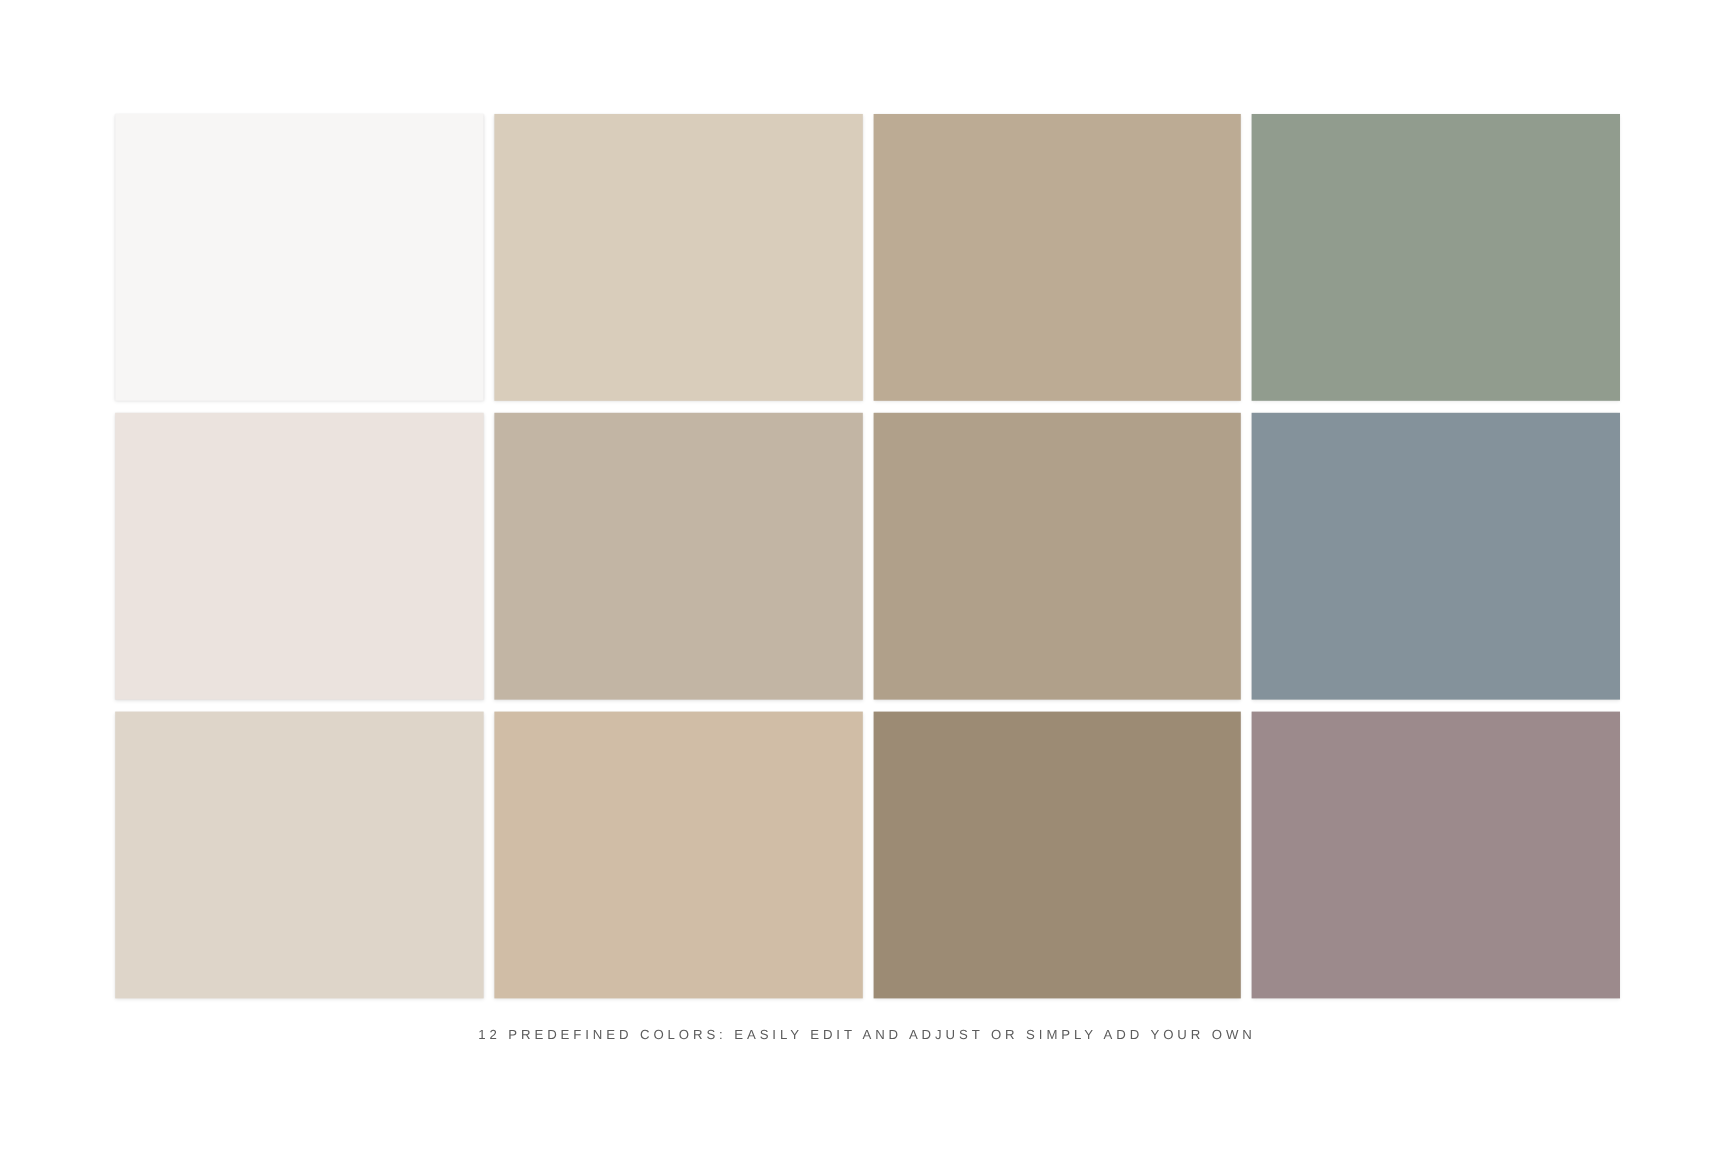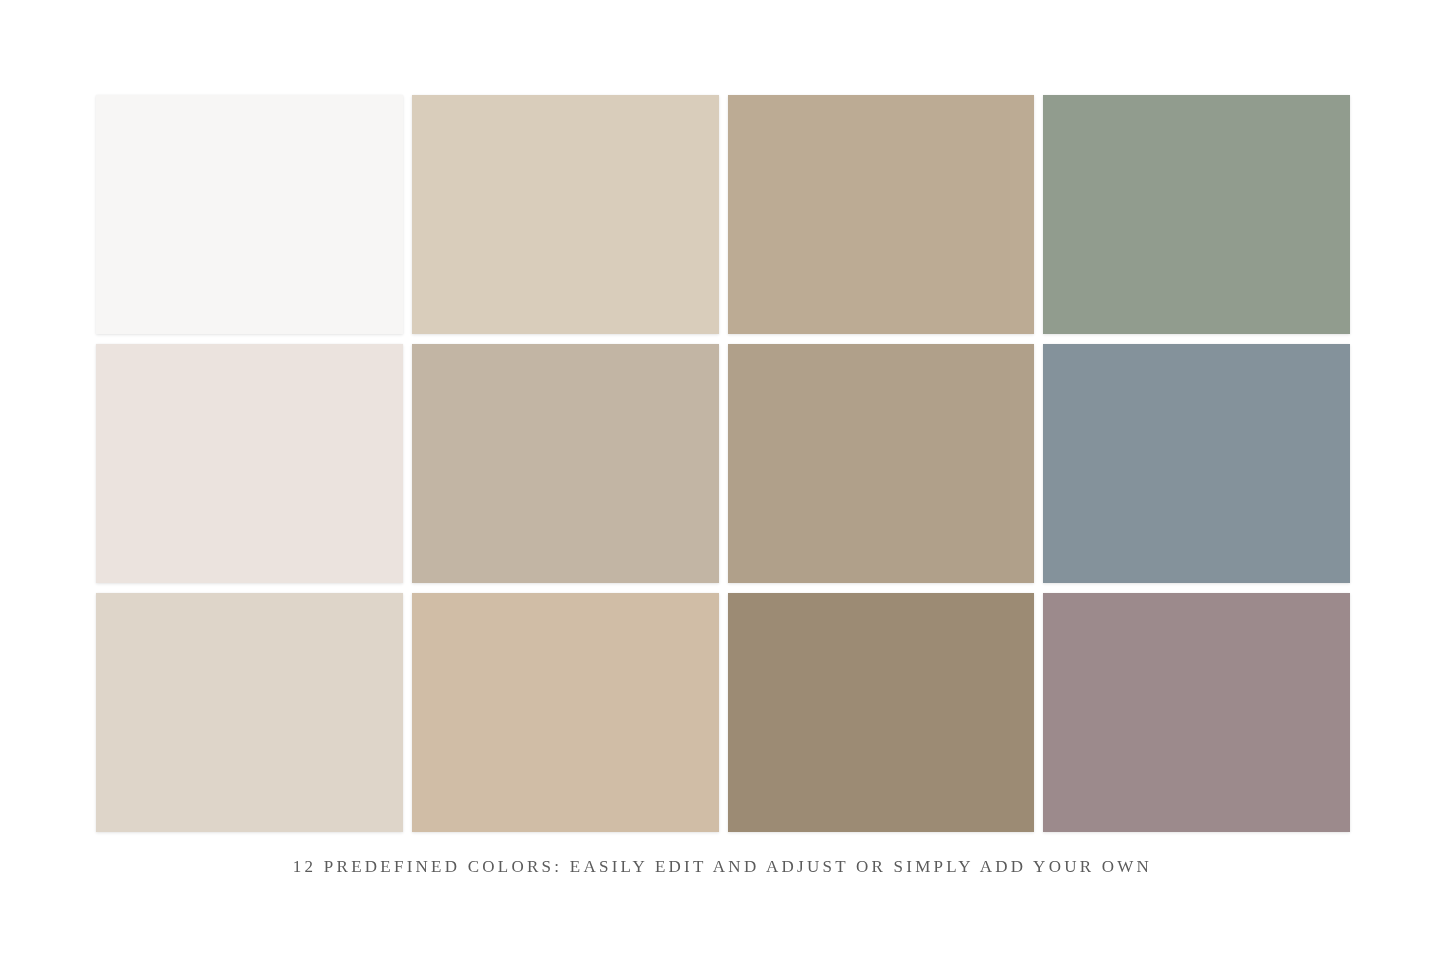--- a/index.html
+++ b/index.html
@@ -42,22 +42,22 @@
     box-shadow: 0 1px 3px rgba(0,0,0,0.10),
                 0 0 1px rgba(0,0,0,0.06);
   }
 
   .caption {
     position: absolute;
     left: 0;
     top: 857px;
     width: 1445px;
     text-align: center;
-    font-family: Liberation Serif, serif;
-    font-size: 17px;
+    font-family: Liberation Sans, sans-serif;
+    font-size: 11px;
     font-weight: 400;
     letter-spacing: 3.25px;
     color: #5b5b5b;
     white-space: nowrap;
   }
 </style>
 </head>
 <body style="background-color: rgb(255, 255, 255);">
 
 <div class="palette-page">

